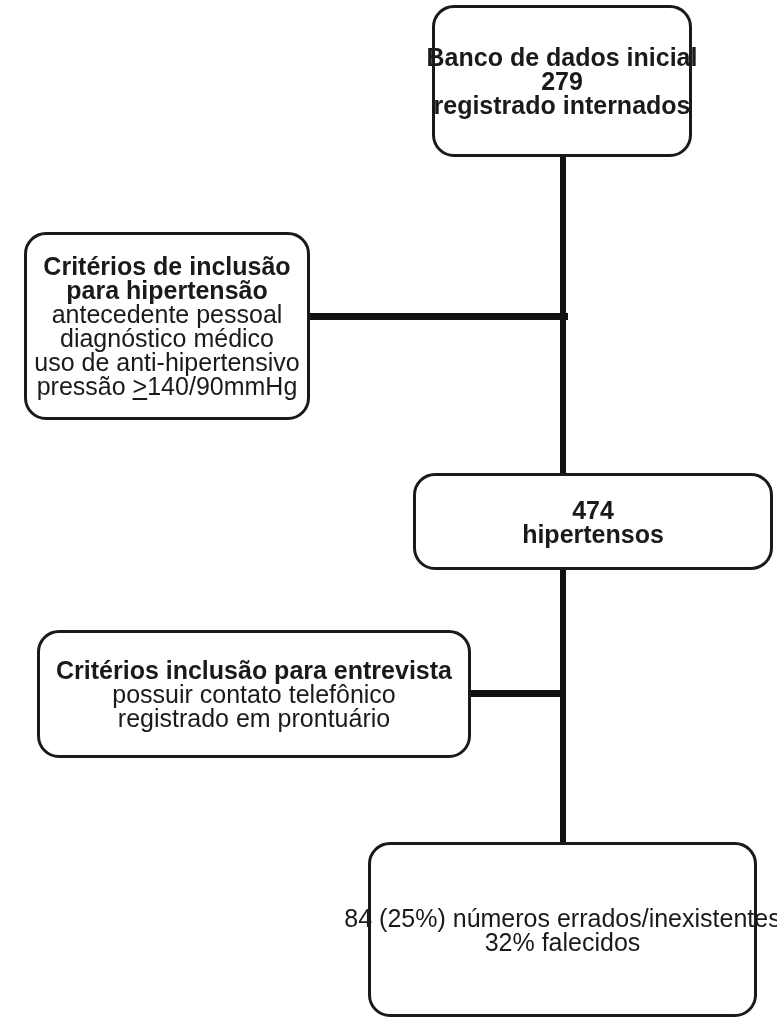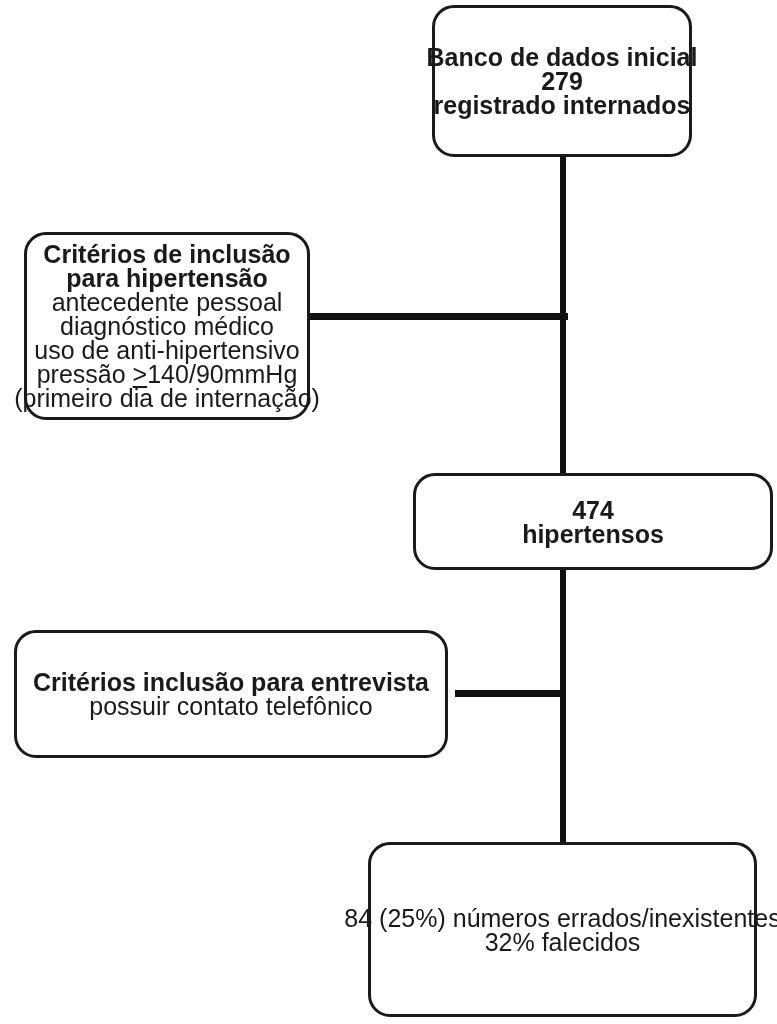--- a/index.html
+++ b/index.html
@@ -44,21 +44,21 @@
   .geq {
     text-decoration: underline;
     text-decoration-thickness: 2px;
     text-underline-offset: 3px;
   }
 
   
   #box-initial            { left: 432px; top: 5px;   width: 260px; height: 152px; }
   #box-criteria-hyp       { left: 24px;   top: 232px; width: 286px; height: 188px; }
   #box-hypertensives      { left: 413px; top: 473px; width: 360px; height: 97px;  }
-  #box-criteria-interview { left: 14px;  top: 630px; width: 434px; height: 128px; text-align: right; }
+  #box-criteria-interview { left: 37px;  top: 630px; width: 434px; height: 128px; text-align: right; }
   #box-results            { left: 368px; top: 842px; width: 389px; height: 175px; }
 
   #conn-v1 { left: 560px; top: 155px; width: 6px;   height: 320px; }
   #conn-v2 { left: 560px; top: 568px; width: 6px;   height: 276px; }
   #conn-h1 { left: 292px; top: 313px; width: 276px; height: 7px;   }
   #conn-h2 { left: 455px; top: 690px; width: 110px; height: 7px;   }
 </style>
 </head>
 <body>
 
@@ -78,31 +78,31 @@
   <div class="fc-box" id="box-criteria-hyp">
     <div class="tline bold">Critérios de inclusão</div>
     <div class="tline bold">para hipertensão</div>
     <div class="tline">antecedente pessoal</div>
     <div class="tline">diagnóstico médico</div>
     <div class="tline">uso de anti-hipertensivo</div>
     <div class="tline">
       <span>pressão</span>
       <span class="geq">&gt;</span><span>140/90mmHg</span>
     </div>
-    <div class="tline">(primeiro dia de internação)</div>
   </div>
 
   <div class="fc-box" id="box-hypertensives">
     <div class="tline bold">474</div>
     <div class="tline bold">hipertensos</div>
   </div>
 
   <div class="fc-box" id="box-criteria-interview">
     <div class="tline bold">Critérios inclusão para entrevista</div>
     <div class="tline">possuir contato telefônico</div>
+    <div class="tline">registrado em prontuário</div>
   </div>
 
   <div class="fc-box" id="box-results">
     <div class="tline">84 (25%) números errados/inexistentes</div>
     <div class="tline">32% falecidos</div>
   </div>
 
 </div>
 
 </body></html>

